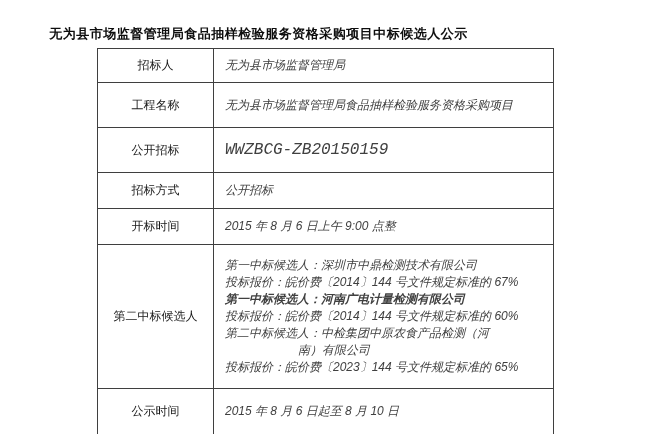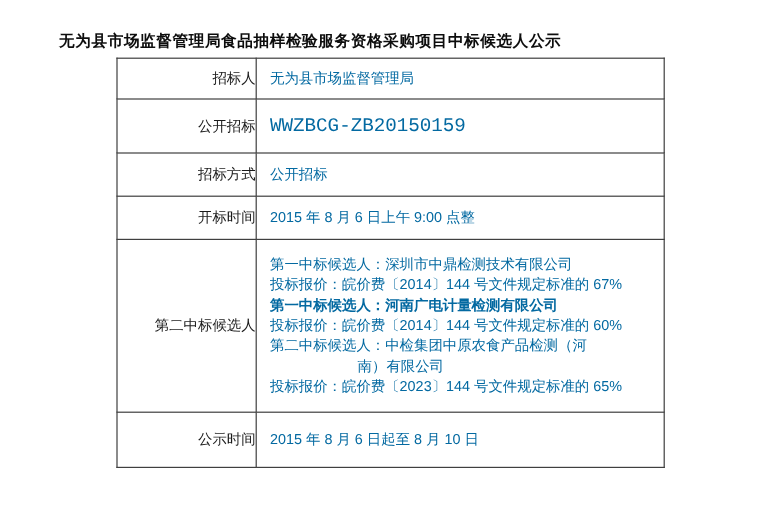--- a/index.html
+++ b/index.html
@@ -37,27 +37,28 @@
   }
   col.col-label { width: 116px; }
   col.col-value { width: 340px; }
   td {
     border: 1px solid #3f3f3f;
     font-size: 12px;
     vertical-align: middle;
     padding: 0;
   }
   td.label {
-    text-align: right;
+    text-align: center;
     color: #1a1a1a;
   }
   td.value {
     text-align: left;
     padding-left: 11px;
-    color: #0369a1;
+    color: #404040;
+    font-style: italic;
   }
   td.value.mono {
     font-family: "Liberation Mono", "DejaVu Sans Mono", monospace;
     font-size: 16px;
   }
   tr.r0 td { height: 33px; }
   tr.r1 td { height: 44px; }
   tr.r2 td { height: 44px; }
   tr.r3 td { height: 35px; }
   tr.r4 td { height: 35px; }
@@ -81,20 +82,24 @@
     <colgroup>
       <col class="col-label">
       <col class="col-value">
     </colgroup>
     <tbody>
       <tr class="r0">
         <td class="label">招标人</td>
         <td class="value">无为县市场监督管理局</td>
       </tr>
 
+      <tr class="r1">
+        <td class="label">工程名称</td>
+        <td class="value">无为县市场监督管理局食品抽样检验服务资格采购项目</td>
+      </tr>
 
       <tr class="r2">
         <td class="label">公开招标</td>
         <td class="value mono">WWZBCG-ZB20150159</td>
       </tr>
 
       <tr class="r3">
         <td class="label">招标方式</td>
         <td class="value">公开招标</td>
       </tr>

